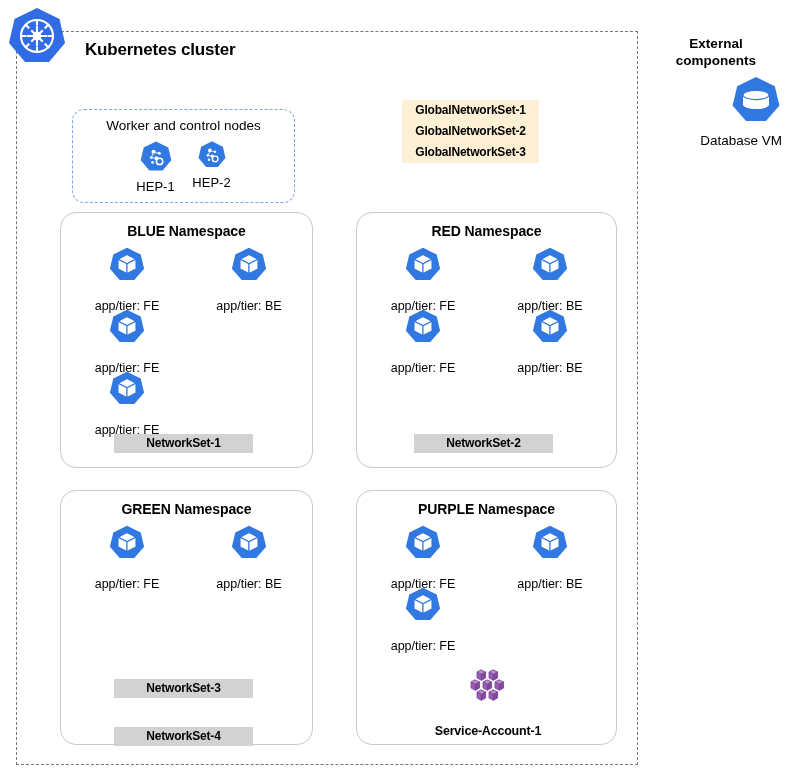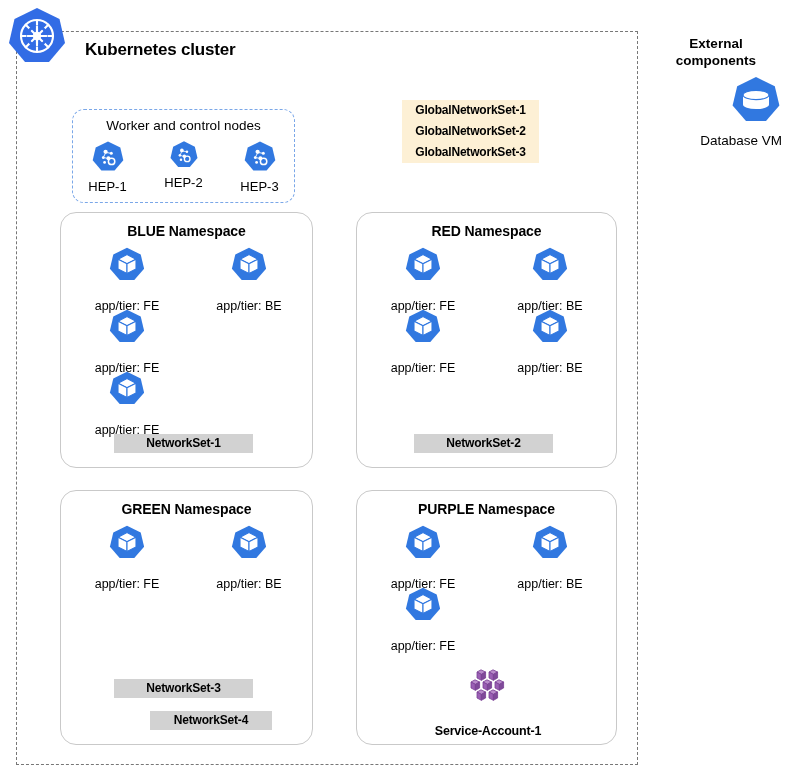--- a/index.html
+++ b/index.html
@@ -63,21 +63,20 @@
     text-align: center;
     font-size: 13.5px;
   }
   .hep-row {
     position: absolute;
     top: 30px;
     left: 0;
     width: 100%;
     display: flex;
     justify-content: center;
-    gap: 20px;
   }
   .hep-item {
     width: 56px;
     text-align: center;
   }
   .hep-item .hep-icon { display: block; margin: 0 auto; }
   .hep-item .hep-label {
     display: block;
     font-size: 13px;
     margin-top: 1px;
@@ -267,43 +266,20 @@
           <g fill="none" stroke="#ffffff" stroke-width="0.9">
             <line x1="15.6" y1="12.6" x2="19.1" y2="13.1"></line>
             <line x1="14.2" y1="13.7" x2="13.0" y2="16.1"></line>
             <line x1="13.8" y1="17.8" x2="15.6" y2="18.1"></line>
           </g>
         </svg>
       </span>
       <span class="hep-label">HEP-2</span>
     </div>
 
-    <div class="hep-item">
-      <span class="hep-icon">
-        <svg width="34" height="34" viewBox="0 0 34 34">
-          <polygon points="17,1.5 29.3,7.6 32.3,20.3 23.6,30.5 10.4,30.5 1.7,20.3 4.7,7.6" fill="#3178e0"></polygon>
-          <g fill="#ffffff">
-            <circle cx="14.6" cy="11.8" r="2.1"></circle>
-            <circle cx="20.3" cy="13.3" r="1.5"></circle>
-            <circle cx="12.4" cy="17.4" r="1.5"></circle>
-            <circle cx="17.4" cy="18.3" r="2.0"></circle>
-            <circle cx="13.6" cy="22.4" r="1.4"></circle>
-          </g>
-          <g fill="none" stroke="#ffffff" stroke-width="1.5">
-            <circle cx="20.6" cy="21.4" r="3.2"></circle>
-          </g>
-          <g fill="none" stroke="#ffffff" stroke-width="0.9">
-            <line x1="15.6" y1="12.6" x2="19.1" y2="13.1"></line>
-            <line x1="14.2" y1="13.7" x2="13.0" y2="16.1"></line>
-            <line x1="13.8" y1="17.8" x2="15.6" y2="18.1"></line>
-          </g>
-        </svg>
-      </span>
-      <span class="hep-label">HEP-3</span>
-    </div>
 
   </div>
 </div>
 
 <div class="gns-stack">
   <div class="gns-badge">GlobalNetworkSet-1</div>
   <div class="gns-badge">GlobalNetworkSet-2</div>
   <div class="gns-badge">GlobalNetworkSet-3</div>
 </div>
 
@@ -476,21 +452,21 @@
           <polygon points="19,8.6 28.0,13.2 19,17.8 10.0,13.2"></polygon>
           <polygon points="10.0,13.2 19,17.8 19,27.6 10.0,23.0"></polygon>
           <polygon points="28.0,13.2 28.0,23.0 19,27.6 19,17.8"></polygon>
         </g>
       </svg>
     </span>
     <span class="pod-label">app/tier: BE</span>
   </div>
 
   <div class="ns-badge" style="left:53px; top:188px; width:139px;text-align:center;">NetworkSet-3</div>
-  <div class="ns-badge" style="left:53px; top:220px; width:122px;margin-left:36px;">NetworkSet-4</div>
+  <div class="ns-badge" style="left:53px; top:236px; width:139px;">NetworkSet-4</div>
 </div>
 
 <div class="ns ns-purple">
   <div class="ns-title">PURPLE Namespace</div>
 
   <div class="pod" style="left:18px; top:33px;">
     <span class="pod-icon">
       <svg width="38" height="38" viewBox="0 0 38 38">
         <polygon points="19,1.8 32.7,8.5 36.1,22.7 26.3,34.0 11.7,34.0 1.9,22.7 5.3,8.5" fill="#3178e0"></polygon>
         <g fill="#ffffff" stroke="#3178e0" stroke-width="1.1" stroke-linejoin="round">

